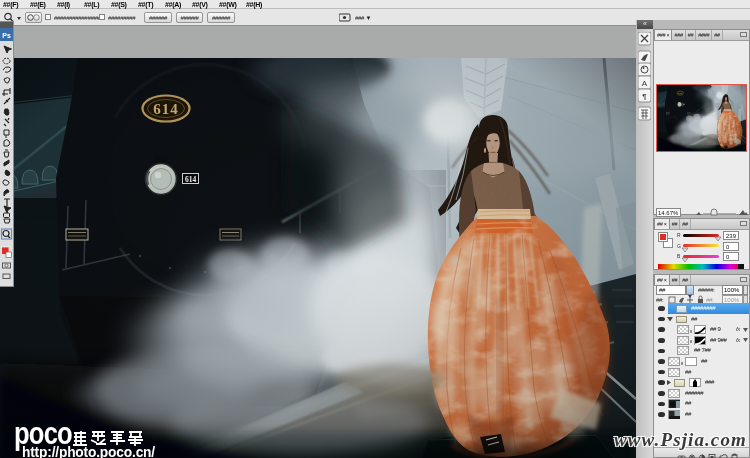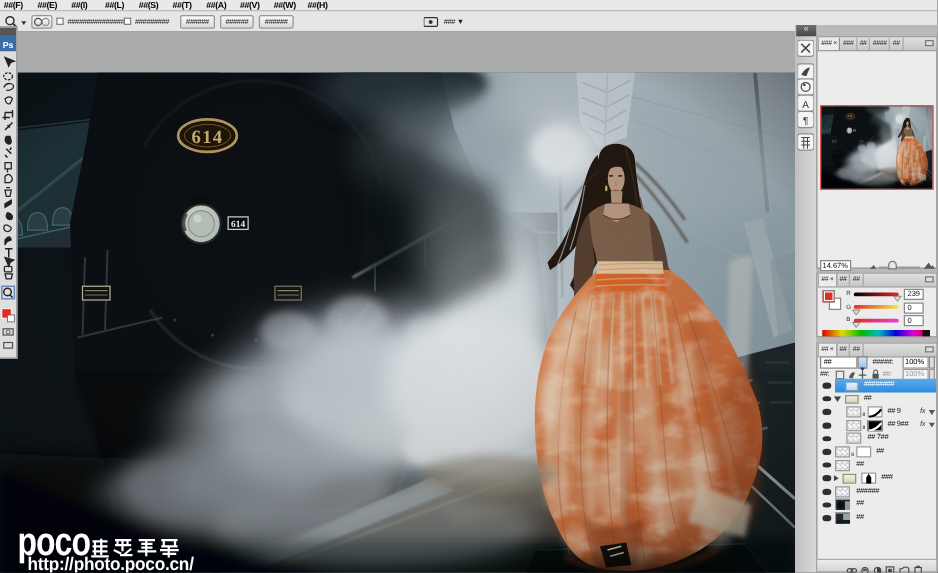--- a/index.html
+++ b/index.html
@@ -612,13 +612,14 @@
           <rect x="55" y="1.5" width="6" height="6"></rect>
               <rect x="57" y="3.5" width="2" height="2" fill="#444"></rect>
           <path d="M66,3 h2 l1,-1.2 h3 l1,1.2 h0 v4.5 h-7 z"></path>
           <rect x="78" y="2" width="5" height="5.5"></rect>
               <path d="M78,2 h5 M79.5,2 v-1 h2 v1"></path>
         </g>
           </svg>
       </div>
     </div>
   </div>
+  <div id="wm">www.Psjia.com</div>
 </div>
 
 </body></html>

